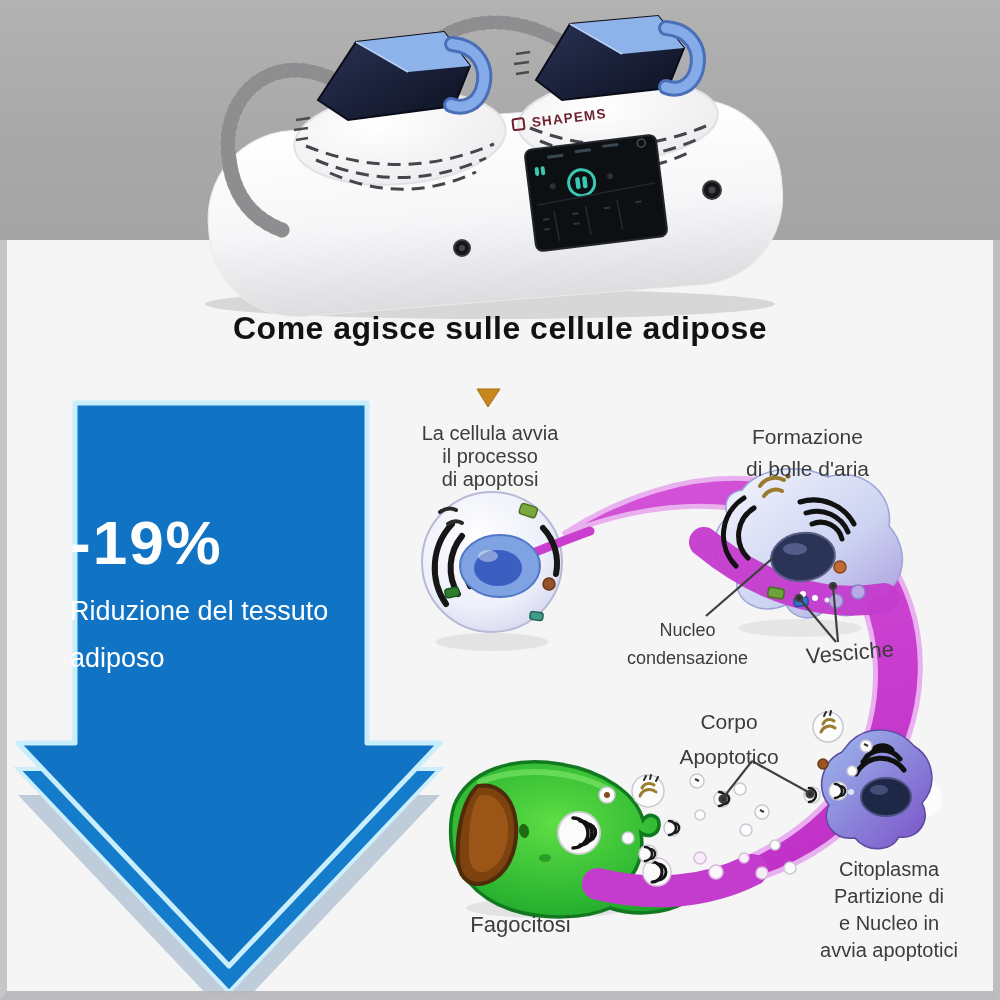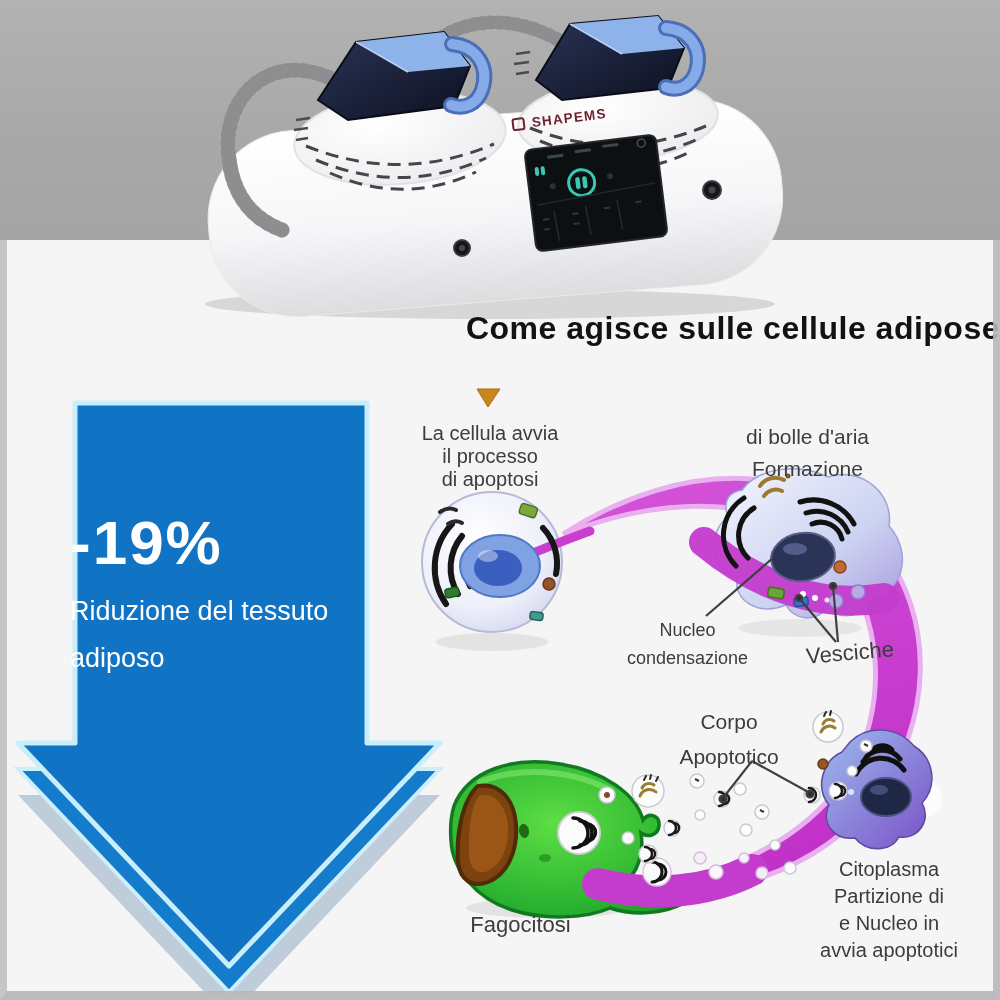--- a/index.html
+++ b/index.html
@@ -7,21 +7,21 @@
         background:#f5f5f6;font-family:"Liberation Sans",sans-serif;}
   .photo-band{position:absolute;left:0;top:0;width:1000px;height:240px;
         background:linear-gradient(180deg,#b2b2b2 0%,#a8a8a8 60%,#a4a4a4 100%);}
   .frame{position:absolute;left:0;top:240px;width:1000px;height:760px;
         border-left:7px solid rgba(190,190,193,.85);
         border-right:7px solid rgba(185,185,188,.9);
         border-bottom:9px solid rgba(182,182,185,.9);
         box-sizing:border-box;pointer-events:none;z-index:60;}
   svg{position:absolute;}
   .machine-svg{left:150px;top:0;z-index:5;}
-  .title{position:absolute;left:0;top:310px;width:1000px;text-align:right;
+  .title{position:absolute;left:0;top:310px;width:1000px;text-align:center;
         font-size:32px;font-weight:800;letter-spacing:.5px;color:#121212;z-index:10;}
   .arrow-svg{left:0;top:393px;z-index:6;}
   .diagram-svg{left:0;top:0;z-index:7;}
   .stat{position:absolute;left:70px;top:512px;width:305px;text-align:left;color:#fff;z-index:12;}
   .stat-value{font-size:62px;font-weight:700;letter-spacing:2px;line-height:1;}
   .stat-caption{margin-top:14px;font-size:27px;line-height:47px;font-weight:400;}
   .lbl{position:absolute;text-align:center;color:#3c3c3c;z-index:12;}
   .lbl span{display:block;}
   .lbl-step1{left:400px;top:422px;width:180px;font-size:20px;line-height:23px;}
   .lbl-step2{left:710px;top:421px;width:195px;font-size:21px;line-height:32px;}
@@ -361,22 +361,22 @@
 
     <polygon points="477,389 500,389 488,407" fill="#c9861d" stroke="#a96d10"></polygon>
   </svg>
 
   <div class="lbl lbl-step1">
     <span>La cellula avvia</span>
     <span>il processo</span>
     <span>di apoptosi</span>
   </div>
   <div class="lbl lbl-step2">
+    <span>Formazione</span>
     <span>di bolle d'aria</span>
-    <span>Formazione</span>
   </div>
   <div class="lbl lbl-nucleo">
     <span>Nucleo</span>
     <span>condensazione</span>
   </div>
   <div class="lbl lbl-vesciche">Vesciche</div>
   <div class="lbl lbl-corpo">
     <span>Corpo</span>
     <span>Apoptotico</span>
   </div>

